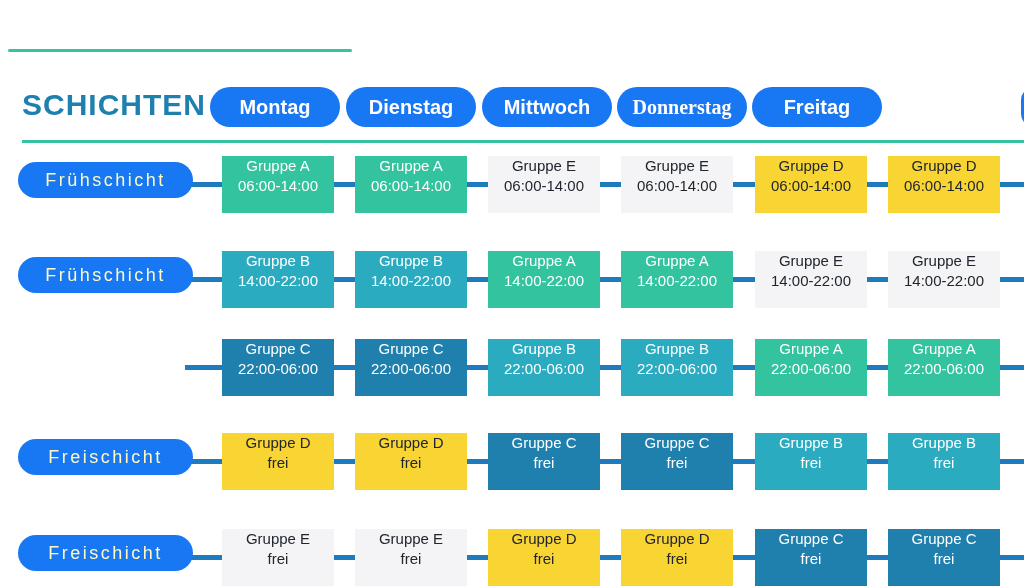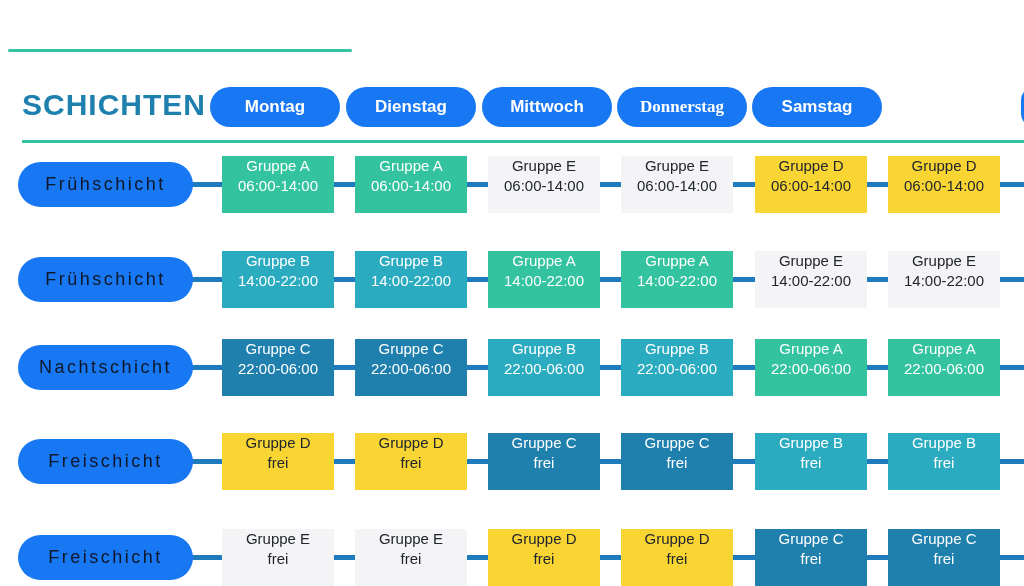--- a/index.html
+++ b/index.html
@@ -10,29 +10,29 @@
   .accent { position:absolute; height:3px; border-radius:2px; background:var(--accent_teal); }
   .accent.top { left:8px; top:8px; width:344px; }
   .accent.bottom { left:240px; top:574px; width:784px; }
   .title {
     position:absolute; left:22px; top:47px; font-size:30px; font-weight:bold;
     letter-spacing:1px; color:var(--title_color);
   }
   .header-underline { position:absolute; left:22px; top:99px; width:1002px; height:3px; background:var(--accent_teal); }
   .day-pill {
     position:absolute; top:46px; width:130px; height:40px; border-radius:20px;
-    background:var(--pill_blue); color:#fff; font-weight:bold; font-size:17px;
+    background:var(--pill_blue); color:#fff; font-weight:bold; font-size:20px;
     display:flex; align-items:center; justify-content:center; white-space:nowrap;
   }
   .day-pill.cutoff { left:1021px; width:26px; }
   .row { position:absolute; left:0; width:1024px; height:57px; }
   .row-line { position:absolute; left:185px; top:26px; width:839px; height:5px; background:var(--line_blue); }
   .shift-pill {
-    position:absolute; left:18px; top:6px; width:175px; height:45px; border-radius:23px;
-    background:var(--pill_blue); color:#0f172a; font-size:18px; letter-spacing:2.5px;
+    position:absolute; left:18px; top:6px; width:175px; height:36px; border-radius:23px;
+    background:var(--pill_blue); color:#fef9c3; font-size:18px; letter-spacing:2.5px;
     display:flex; align-items:center; justify-content:center; white-space:nowrap;
   }
   .cell {
     position:absolute; top:0; width:112px; height:57px;
     display:flex; flex-direction:column; align-items:center; justify-content:flex-start;
     text-align:center; font-size:15px; line-height:20px;
   }
   .c0 { left:222px; } .c1 { left:355px; } .c2 { left:488px; }
   .c3 { left:621px; } .c4 { left:755px; } .c5 { left:888px; }
   .r0 { top:115px; } .r1 { top:210px; } .r2 { top:298px; } .r3 { top:392px; } .r4 { top:488px; }
@@ -45,21 +45,21 @@
   <div class="accent top"></div>
   <div class="accent bottom"></div>
 
   <div class="title">SCHICHTEN</div>
   <div class="header-underline"></div>
 
   <div class="day-pill" style="left:210px;">Montag</div>
   <div class="day-pill" style="left:346px;">Dienstag</div>
   <div class="day-pill" style="left:482px;">Mittwoch</div>
   <div class="day-pill" style="left:617px;font-family:Liberation Serif, serif;">Donnerstag</div>
-  <div class="day-pill" style="left:752px;">Samstag</div>
+  <div class="day-pill" style="left:752px;">Freitag</div>
   <div class="day-pill cutoff"></div>
 
   <div class="row r0">
     <div class="row-line"></div>
     <div class="shift-pill">Frühschicht</div>
     <div class="cell c0" style="background-color: rgb(51, 195, 158); color: rgb(255, 255, 255);">
       <span>Gruppe A</span>
       <span>06:00-14:00</span>
     </div>
     <div class="cell c1" style="background-color: rgb(51, 195, 158); color: rgb(255, 255, 255);">
@@ -108,21 +108,20 @@
       <span>14:00-22:00</span>
     </div>
     <div class="cell c5" style="background-color: rgb(244, 244, 246); color: rgb(33, 38, 46);">
       <span>Gruppe E</span>
       <span>14:00-22:00</span>
     </div>
   </div>
 
   <div class="row r2">
     <div class="row-line"></div>
-    <div class="shift-pill">Nachtschicht</div>
     <div class="cell c0" style="background-color: rgb(31, 128, 174); color: rgb(255, 255, 255);">
       <span>Gruppe C</span>
       <span>22:00-06:00</span>
     </div>
     <div class="cell c1" style="background-color: rgb(31, 128, 174); color: rgb(255, 255, 255);">
       <span>Gruppe C</span>
       <span>22:00-06:00</span>
     </div>
     <div class="cell c2" style="background-color: rgb(43, 171, 192); color: rgb(255, 255, 255);">
       <span>Gruppe B</span>

